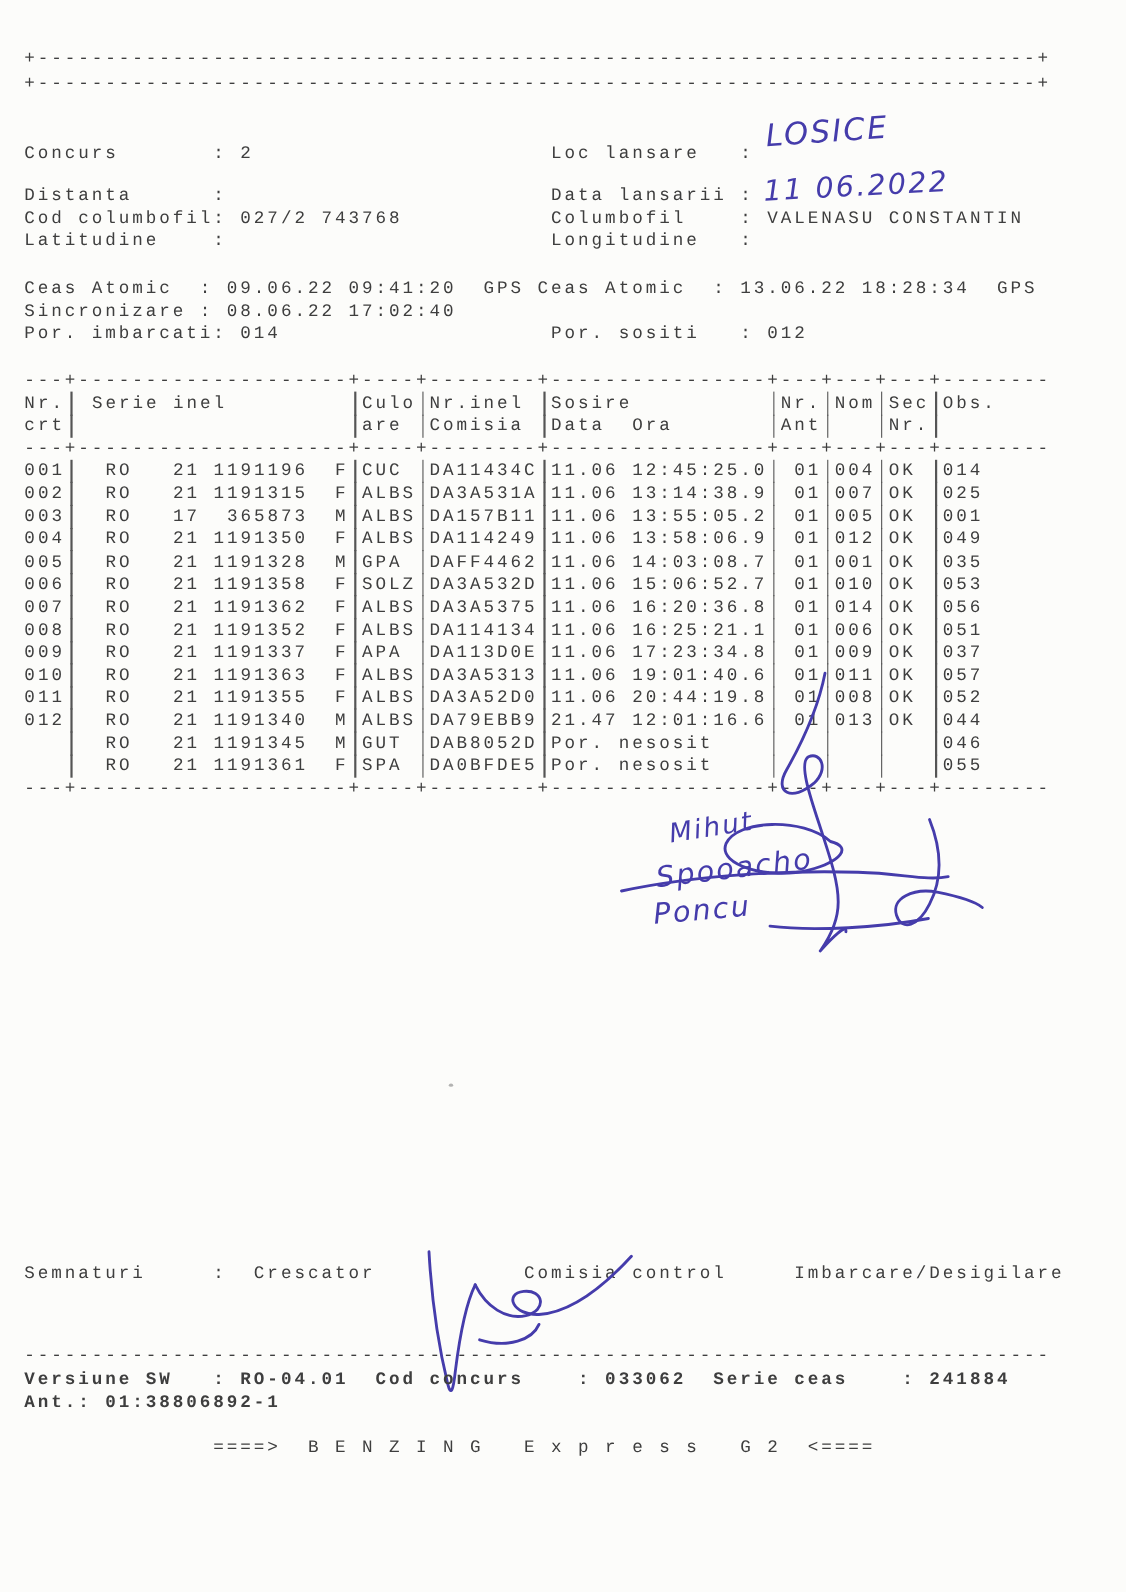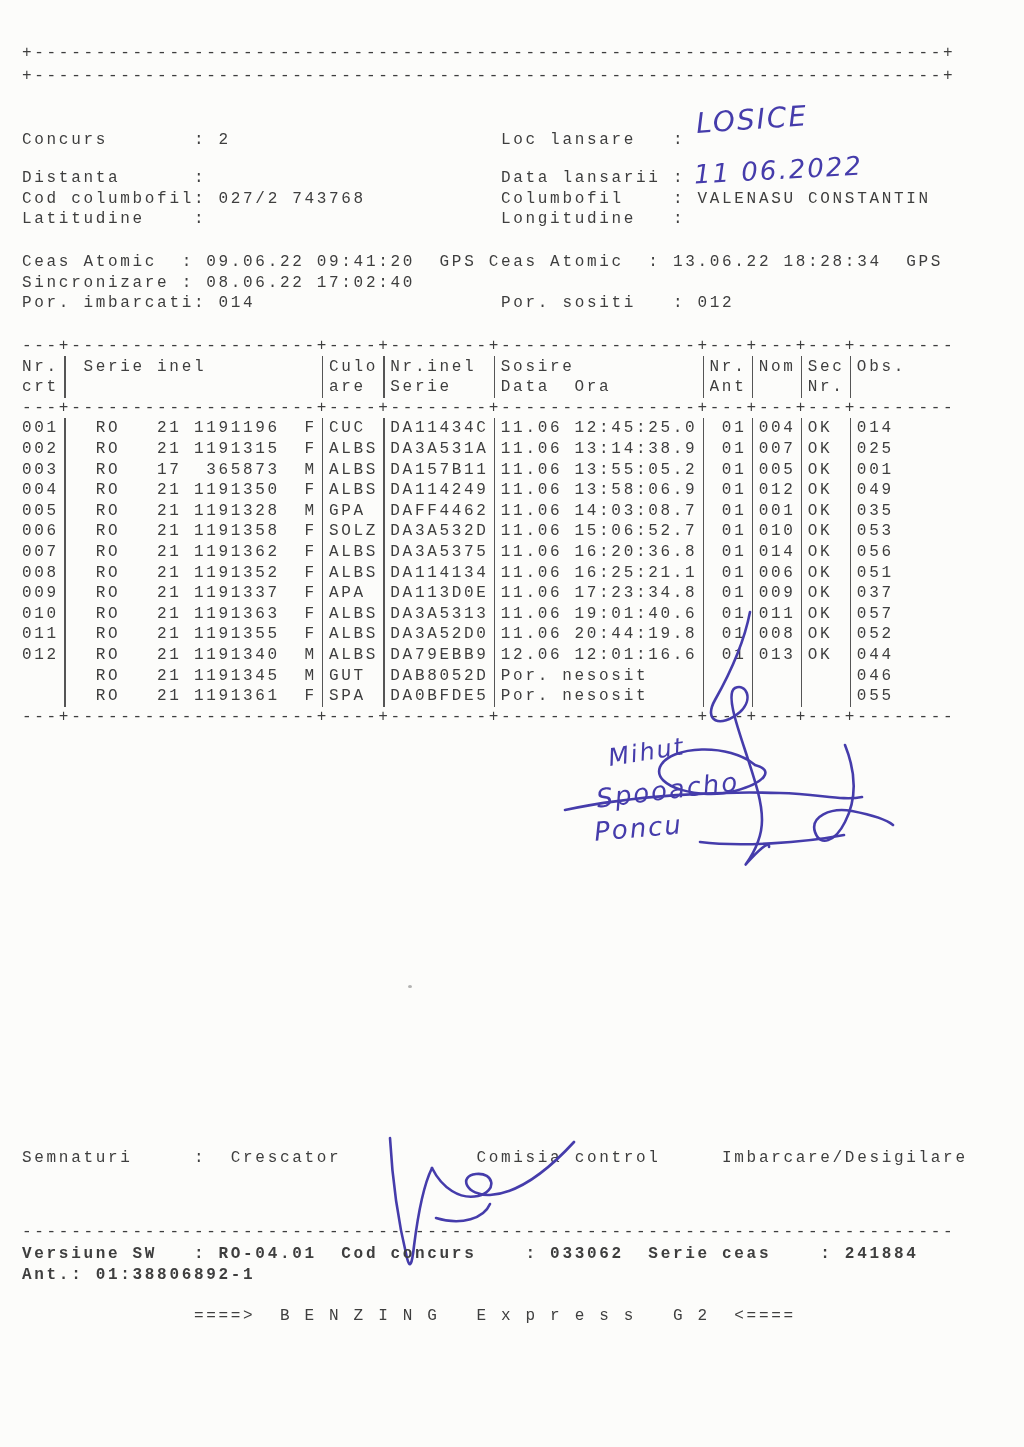--- a/index.html
+++ b/index.html
@@ -7,21 +7,21 @@
     position:relative; width:1024px; height:1447px;
     background:#fcfcfa;
     font-family:"Liberation Mono","DejaVu Sans Mono",monospace;
     font-size:16px; letter-spacing:2.68px; line-height:20.6px;
     color:#3e3e3e; overflow:hidden;
   }
   .block{position:absolute; left:22px;}
   .line{white-space:pre; height:20.6px;}
   .boxblock .line{height:22.5px; line-height:22.5px;}
   
-  .trow{display:flex; height:20.6px; line-height:20.6px;}
+  .trow{display:flex; height:20.6px; line-height:20.6px;justify-content:center;}
   .c{white-space:pre; overflow:hidden;}
   .w-nr{width:36.84px}
   .w-serie{width:245.6px}
   .w-culo{width:49.12px}
   .w-senzor{width:98.24px}
   .w-sosire{width:196.48px}
   .w-3{width:36.84px}
   .w-obs{width:98.24px}
   .vb{width:12.28px; position:relative;}
   .vb::after{content:""; position:absolute; left:5.3px; top:-0.5px; bottom:-0.5px; width:1.5px; background:#555;}
@@ -84,21 +84,21 @@
       <div class="vb"></div>
       <div class="c w-obs">Obs.</div>
     </div>
     <div class="trow">
       <div class="c w-nr">crt</div>
       <div class="vb"></div>
       <div class="c w-serie"></div>
       <div class="vb"></div>
       <div class="c w-culo">are</div>
       <div class="vb"></div>
-      <div class="c w-senzor">Serie</div>
+      <div class="c w-senzor">Comisia</div>
       <div class="vb"></div>
       <div class="c w-sosire">Data  Ora</div>
       <div class="vb"></div>
       <div class="c w-3">Ant</div>
       <div class="vb"></div>
       <div class="c w-3"></div>
       <div class="vb"></div>
       <div class="c w-3">Nr.</div>
       <div class="vb"></div>
       <div class="c w-obs"></div>
@@ -329,21 +329,21 @@
 
     <div class="trow">
       <div class="c w-nr">012</div>
       <div class="vb"></div>
       <div class="c w-serie">  RO   21 1191340  M</div>
       <div class="vb"></div>
       <div class="c w-culo">ALBS</div>
       <div class="vb"></div>
       <div class="c w-senzor">DA79EBB9</div>
       <div class="vb"></div>
-      <div class="c w-sosire">12.06 12:01:16.6</div>
+      <div class="c w-sosire">21.47 12:01:16.6</div>
       <div class="vb"></div>
       <div class="c w-3"> 01</div>
       <div class="vb"></div>
       <div class="c w-3">013</div>
       <div class="vb"></div>
       <div class="c w-3">OK</div>
       <div class="vb"></div>
       <div class="c w-obs">044</div>
     </div>
 

